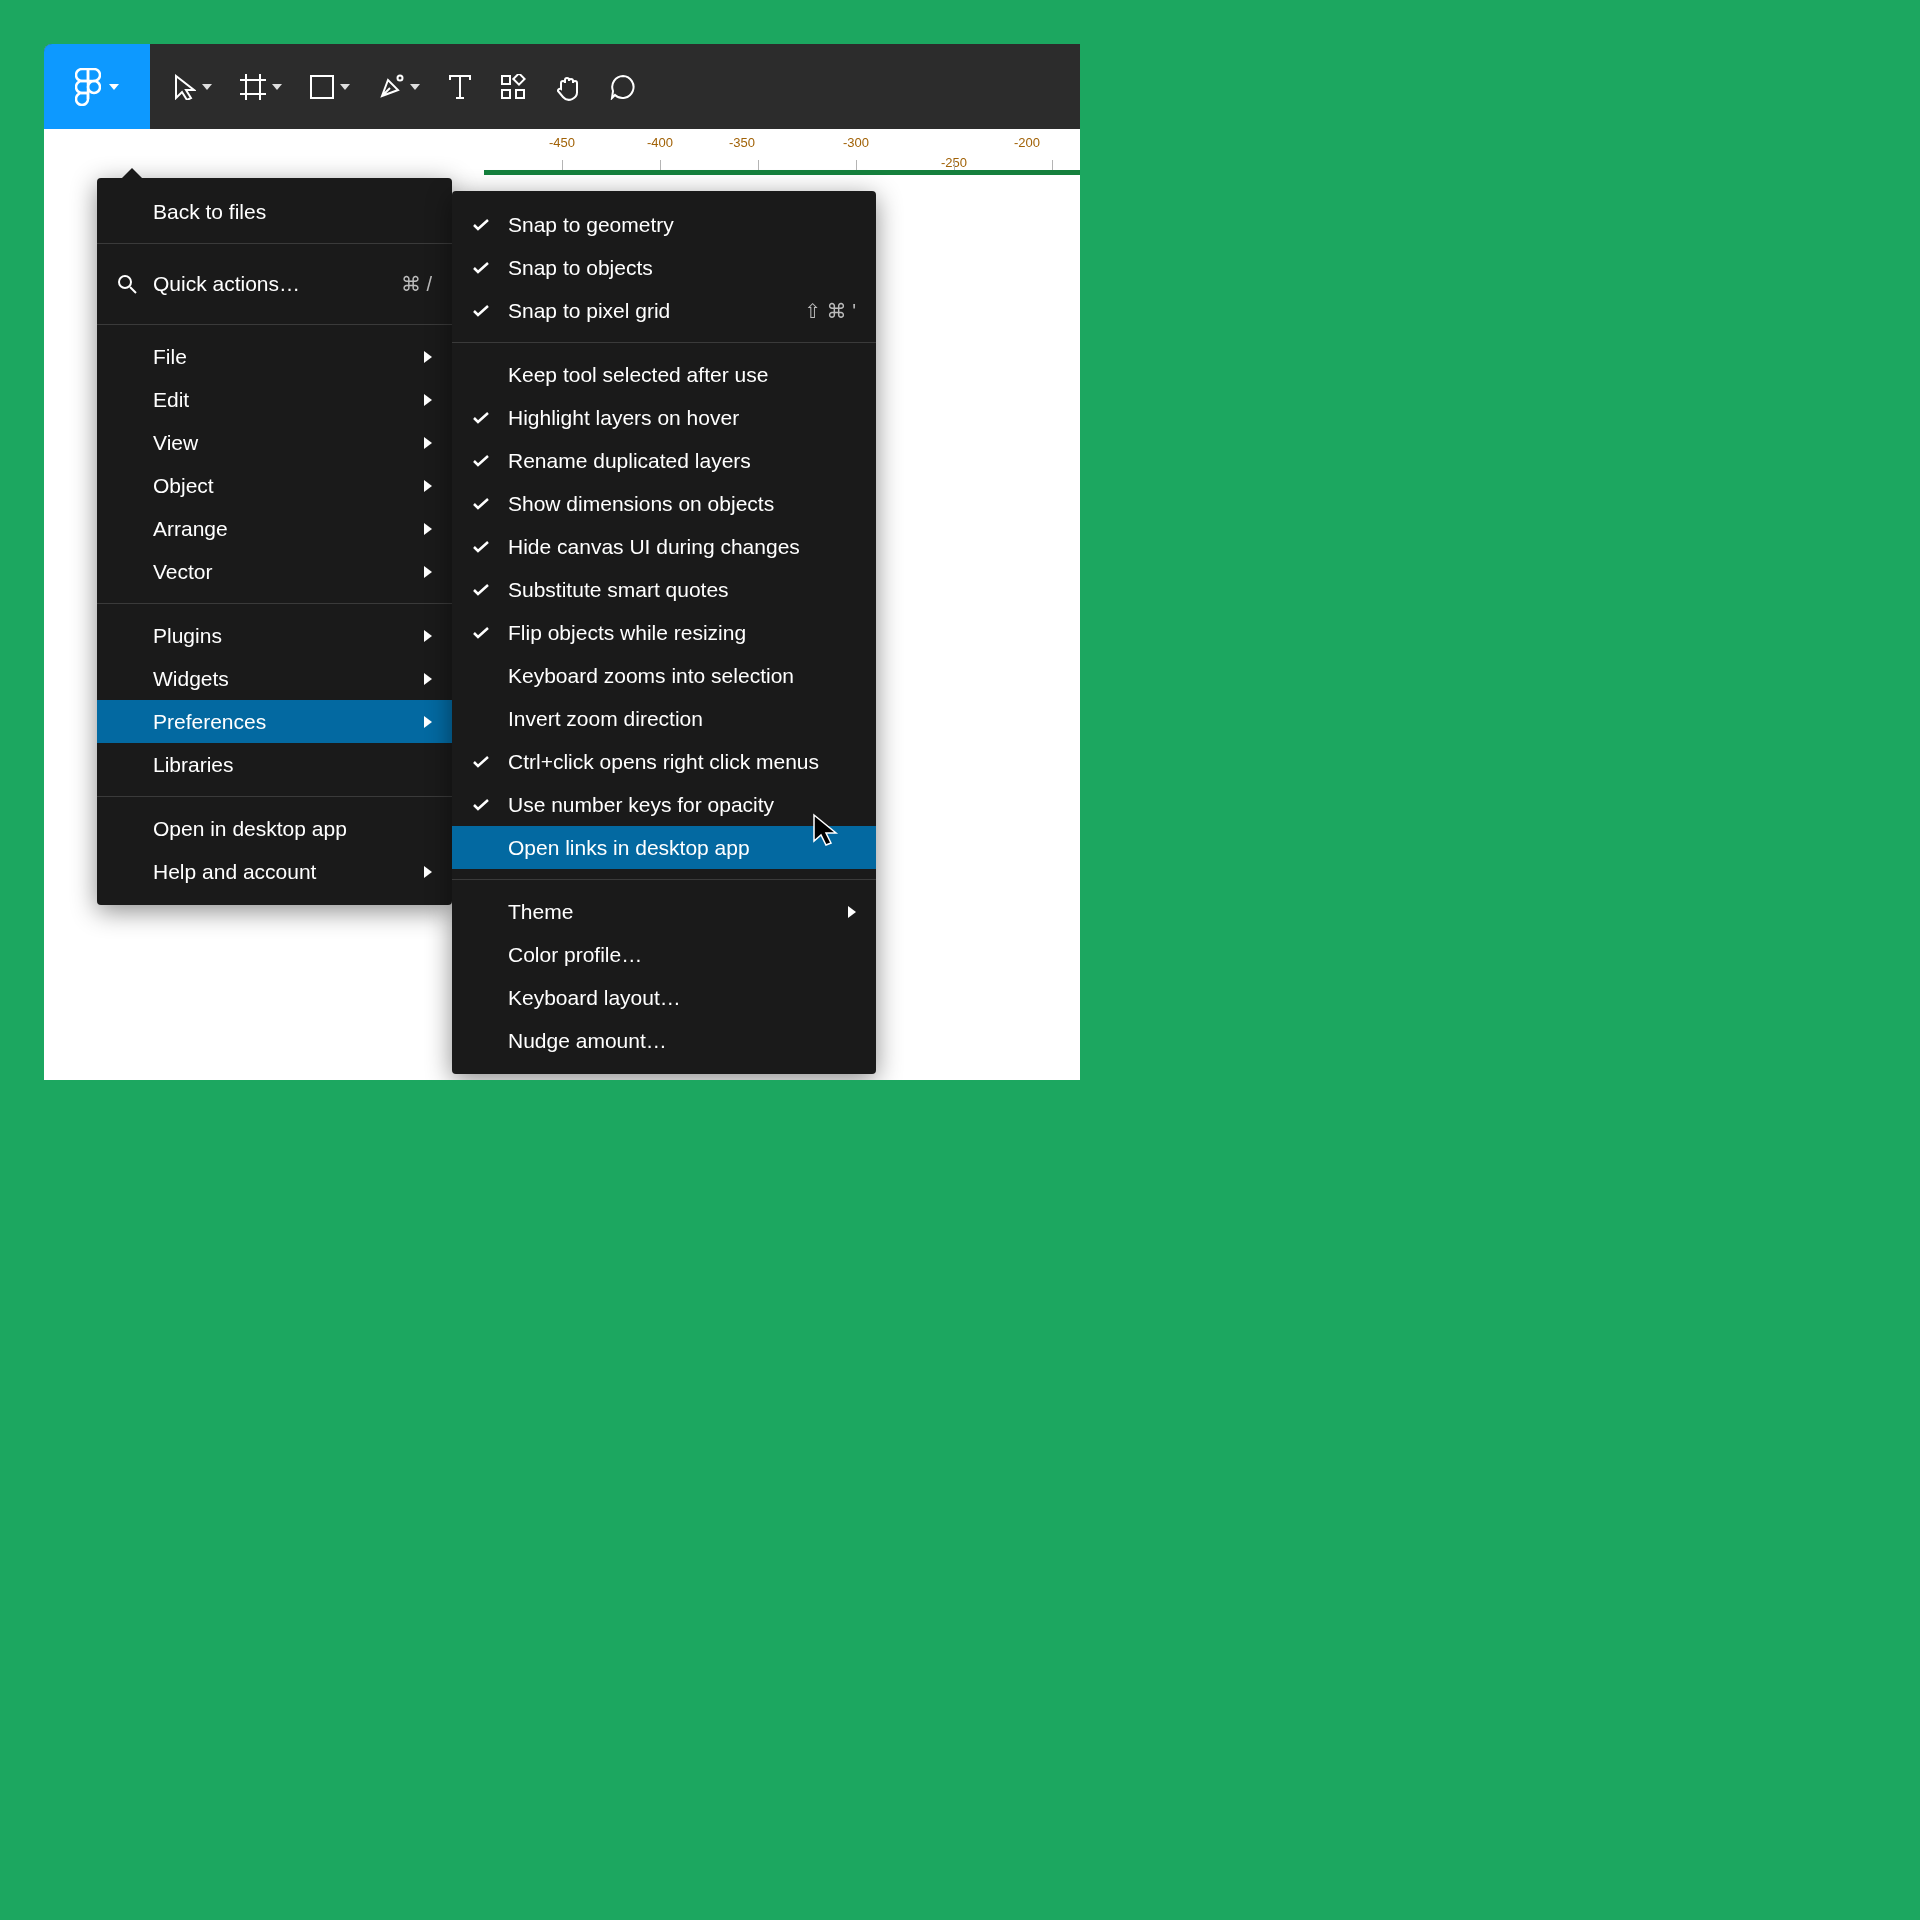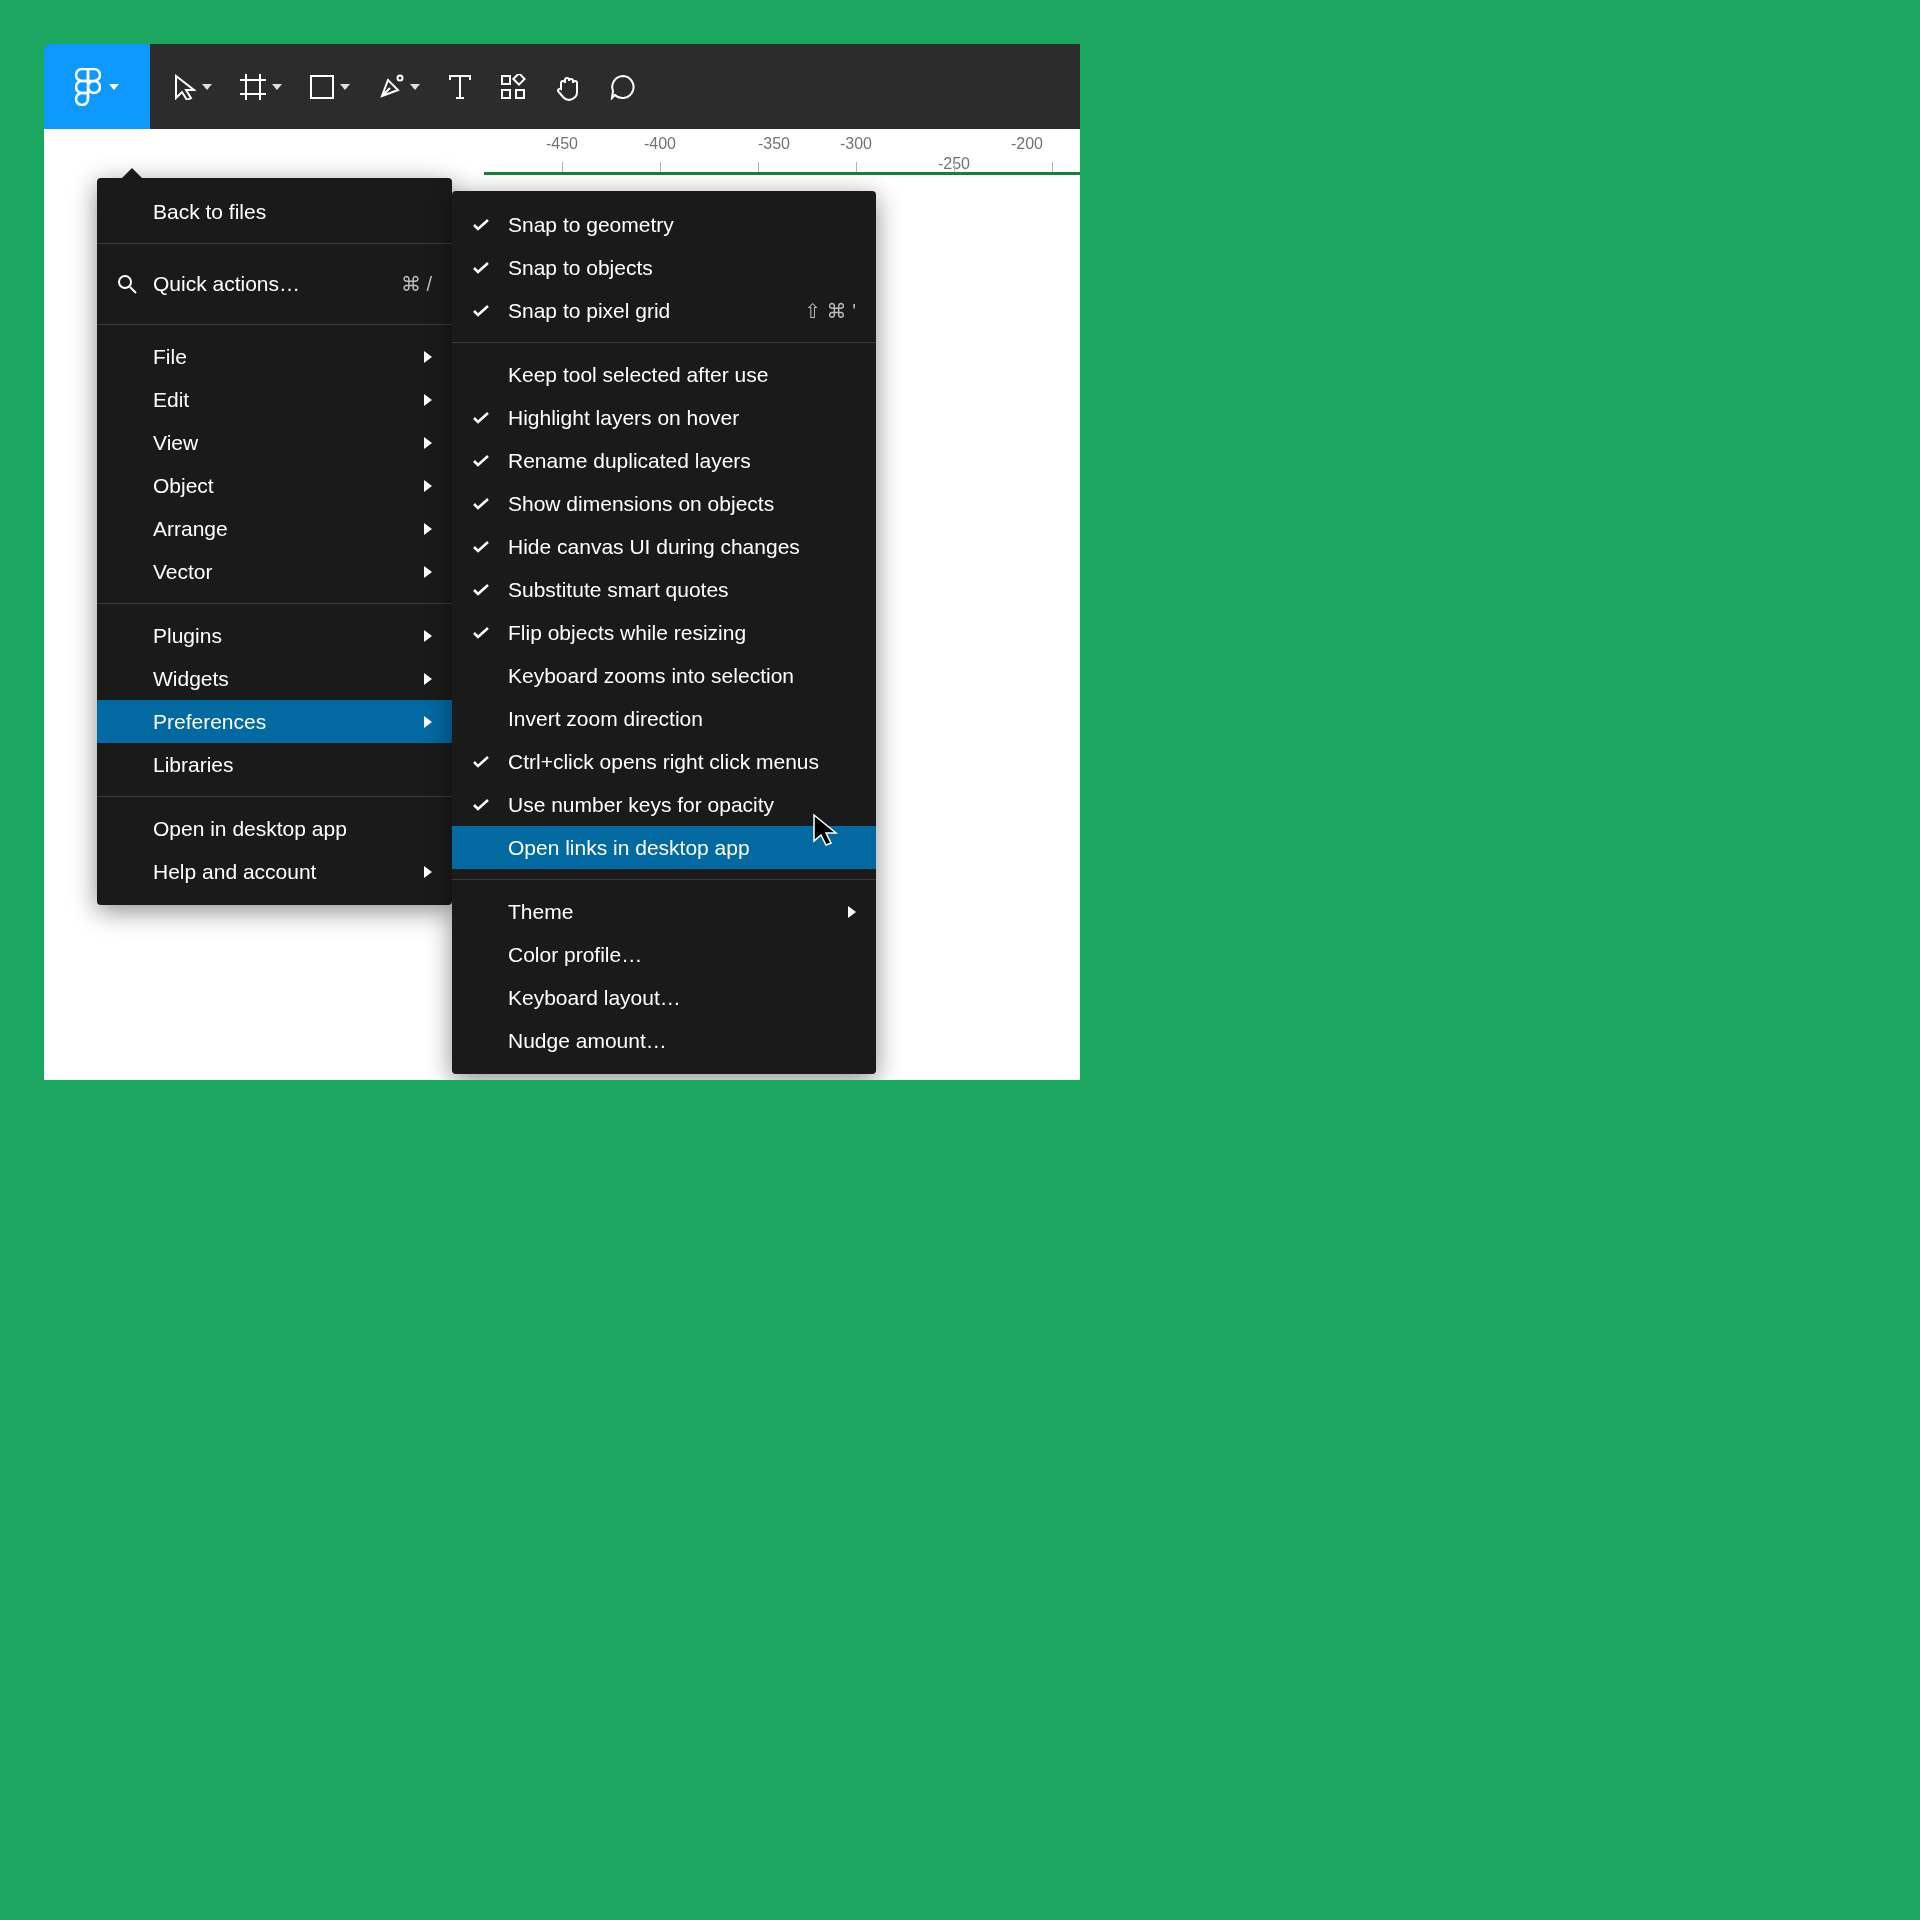--- a/index.html
+++ b/index.html
@@ -51,23 +51,23 @@
     gap: 6px;
   }
   .tool .chev { opacity: 0.85; }
   .ruler {
     position: absolute;
     top: 85px;
     left: 440px;
     right: 0;
     height: 46px;
     background: #fff;
-    border-bottom: 3px solid #15803d;
-    color: #737373;
-    font-size: 16px;
+    border-bottom: 5px solid #15803d;
+    color: #a16207;
+    font-size: 13px;
     display: flex;
     align-items: center;
   }
   .ruler-inner { position: relative; width: 100%; height: 100%; }
   .ruler-lbl { position: absolute; top: 6px; transform: translateX(-50%); }
   .ruler-tick { position: absolute; bottom: 0; width: 1px; height: 10px; background: #b4b4b4; }
   .canvas {
     position: absolute;
     top: 131px;
     left: 440px;
@@ -225,21 +225,21 @@
       </div>
     </div>
   </div>
 
   <div class="ruler">
     <div class="ruler-inner" id="ruler-inner">
         <div class="ruler-lbl" style="left: 78px;">-450</div>
         <div class="ruler-tick" style="left: 78px;"></div>
         <div class="ruler-lbl" style="left: 176px;">-400</div>
         <div class="ruler-tick" style="left: 176px;"></div>
-        <div class="ruler-lbl" style="left: 290px;">-350</div>
+        <div class="ruler-lbl" style="left: 258px;">-350</div>
         <div class="ruler-tick" style="left: 274px;"></div>
         <div class="ruler-lbl" style="left: 372px;">-300</div>
         <div class="ruler-tick" style="left: 372px;"></div>
         <div class="ruler-lbl" style="left: 470px; margin-top: 20px;">-250</div>
         <div class="ruler-tick" style="left: 470px;"></div>
         <div class="ruler-lbl" style="left: 543px; text-align: center;">-200</div>
         <div class="ruler-tick" style="left: 568px;"></div>
       </div>
   </div>
   <div class="vruler"></div>

